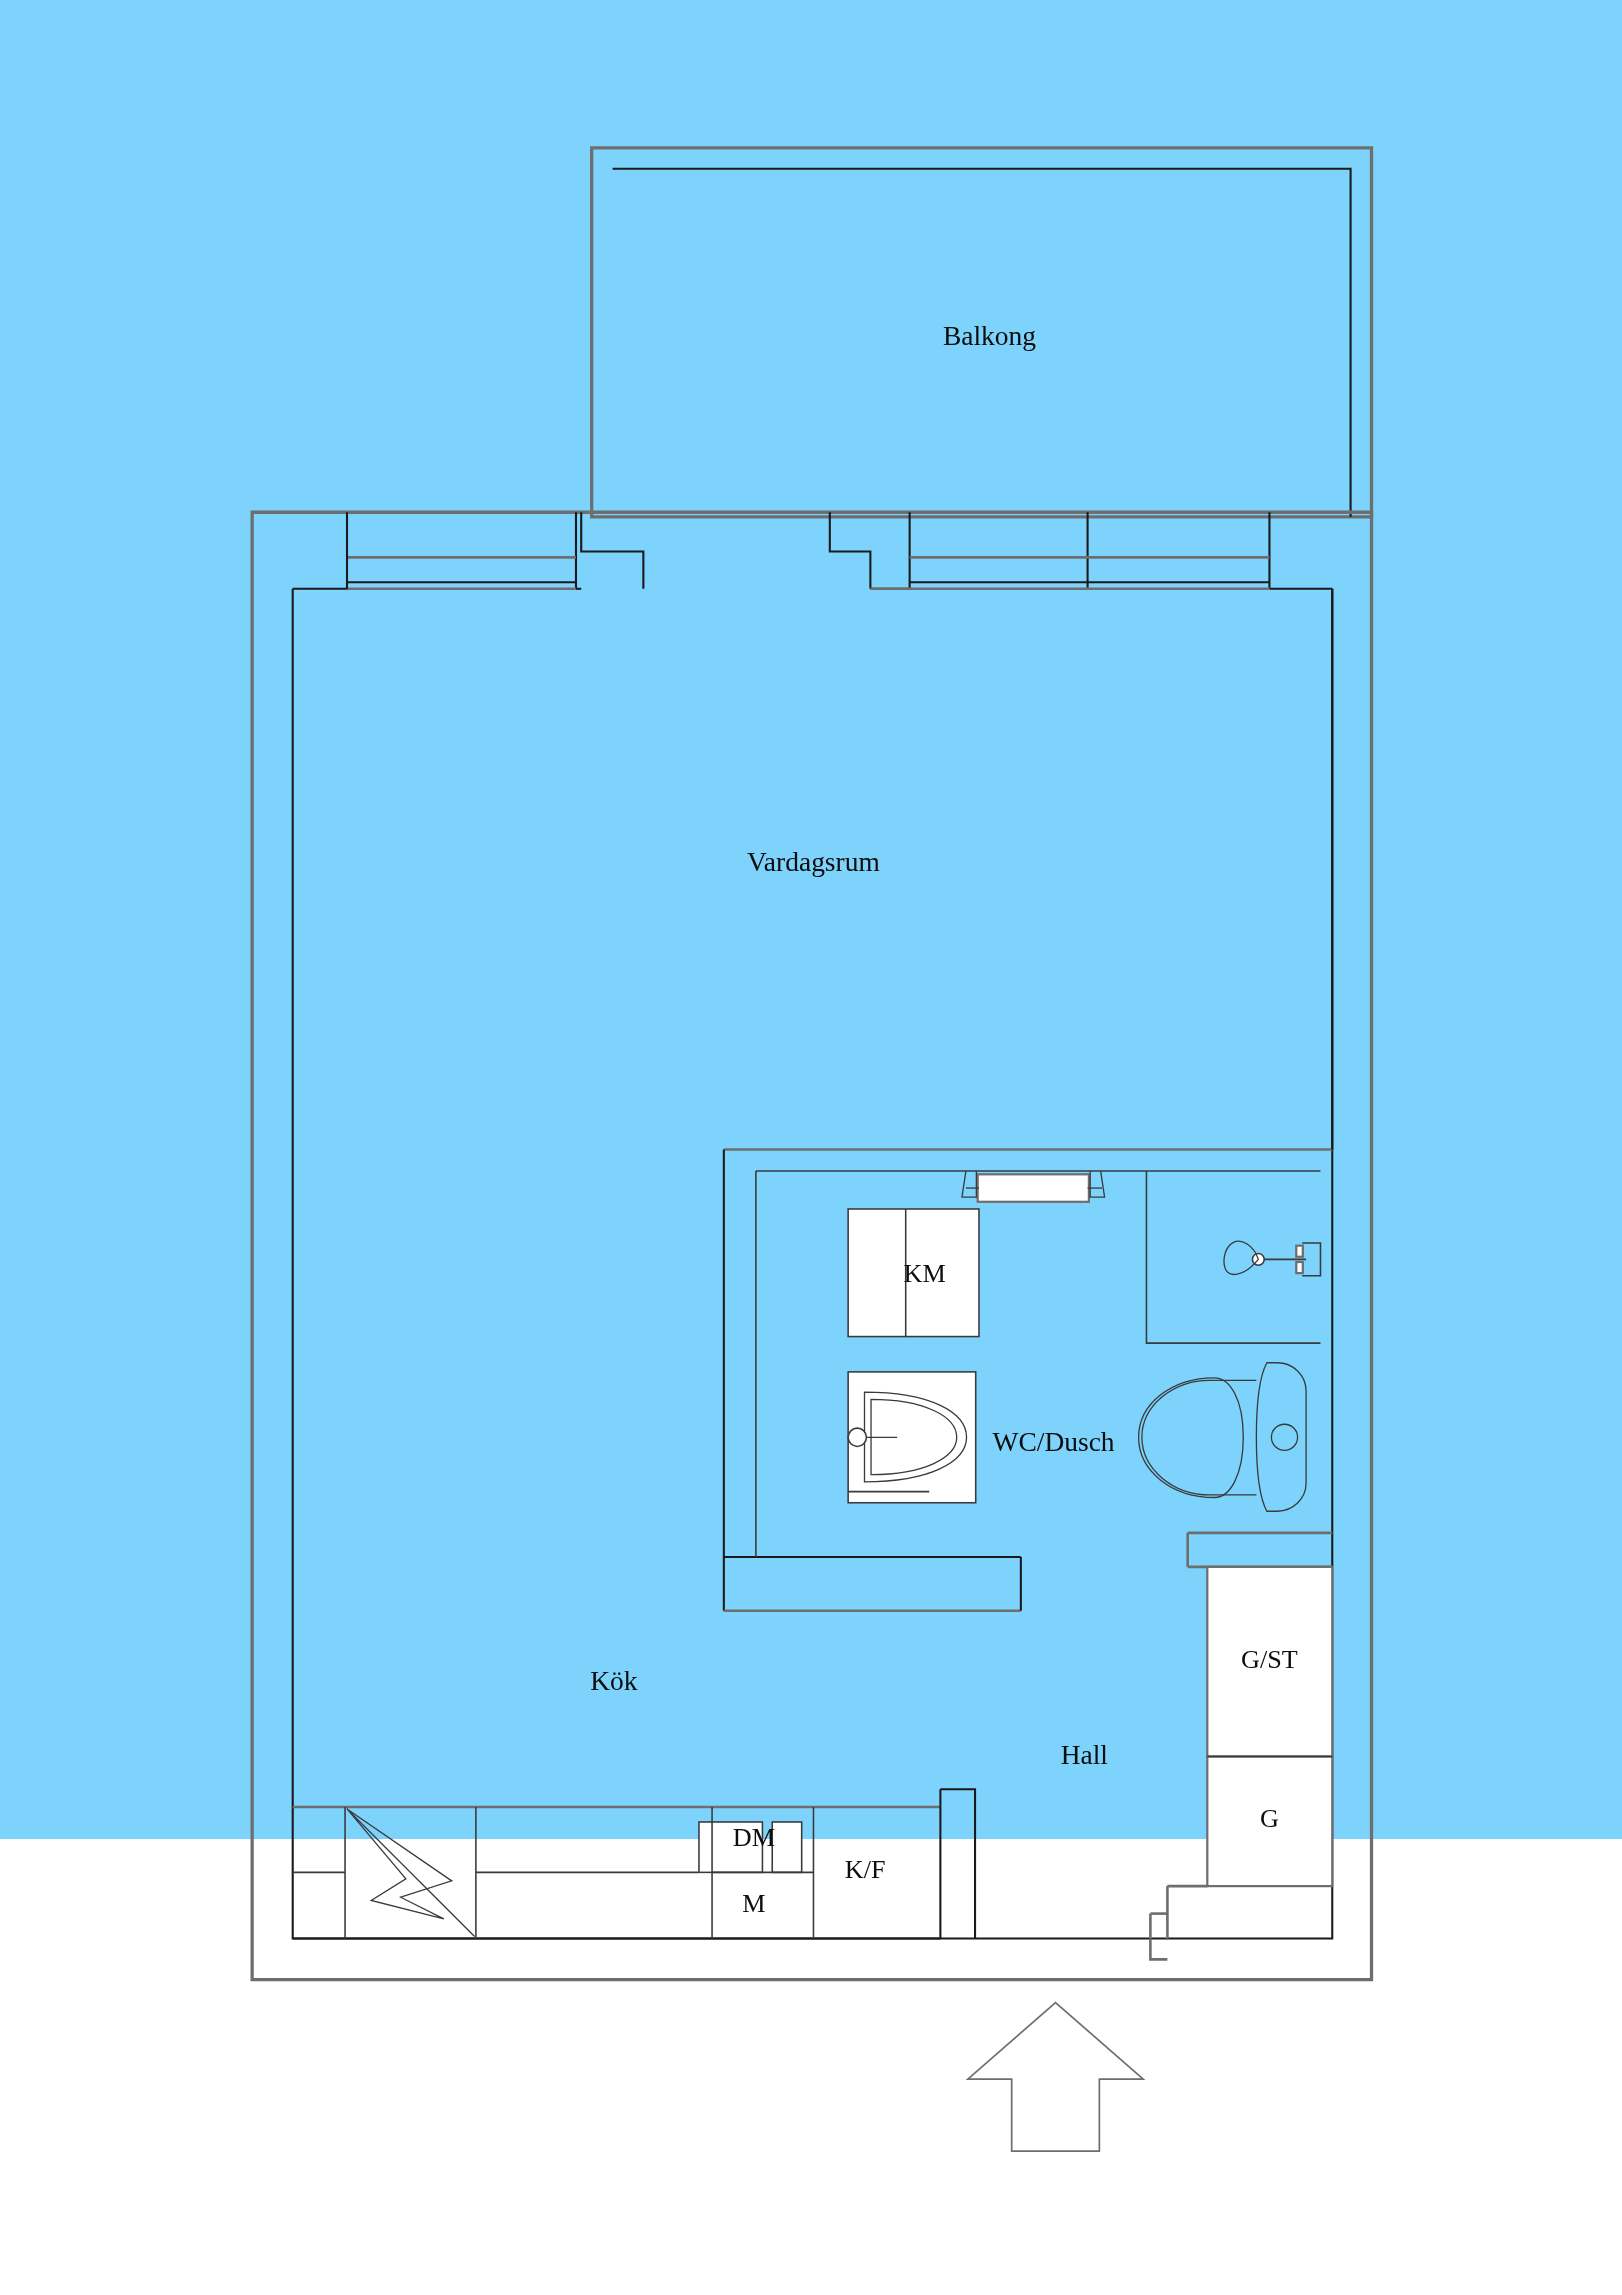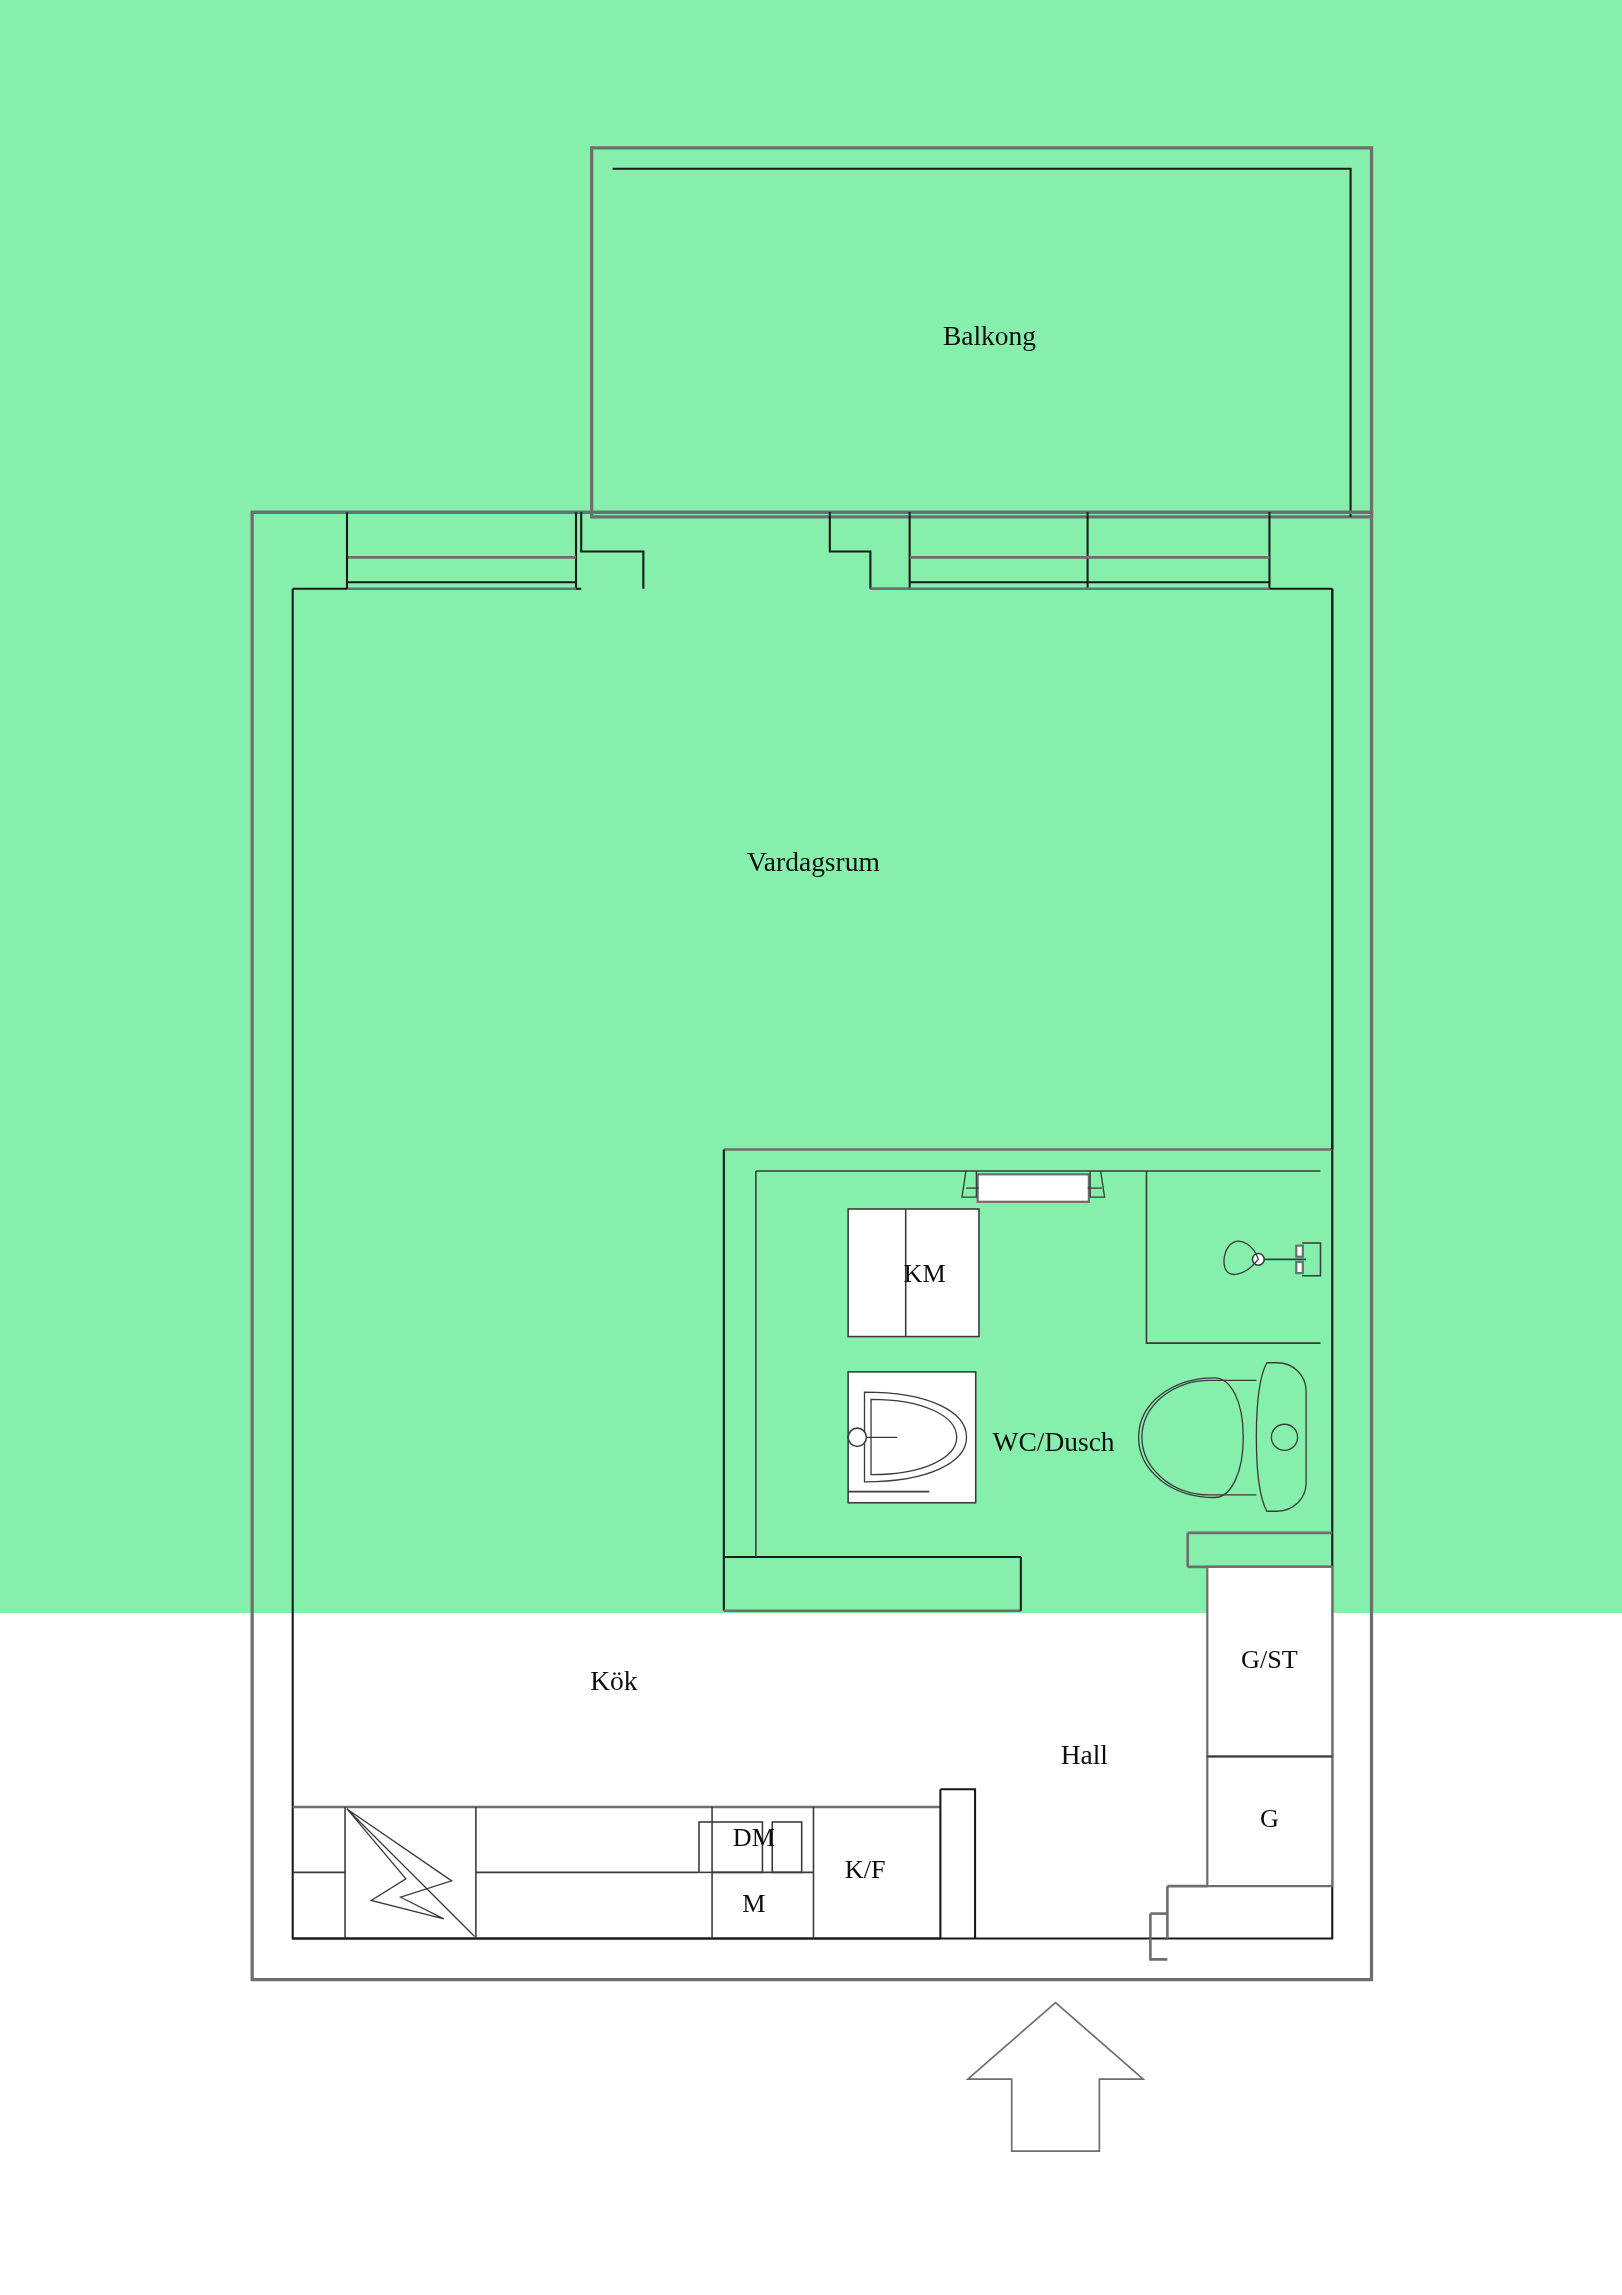--- a/index.html
+++ b/index.html
@@ -9,22 +9,22 @@
   }
   body {
     width: 1623px;
     height: 2295px;
     font-family: "Liberation Serif", "DejaVu Serif", serif;
     overflow: hidden;
   }
   #floorplan-root {
     position: relative;
     width: 1623px;
-    height: 1613px;
-    background: #86efac;
+    height: 1839px;
+    background: #7dd3fc;
     text-align: center;
   }
   svg#plan {
     display: block;
     width: 1623px;
     height: 2295px;
   }
   .wall-outer {
     fill: none;
     stroke: #6e6e6e;

